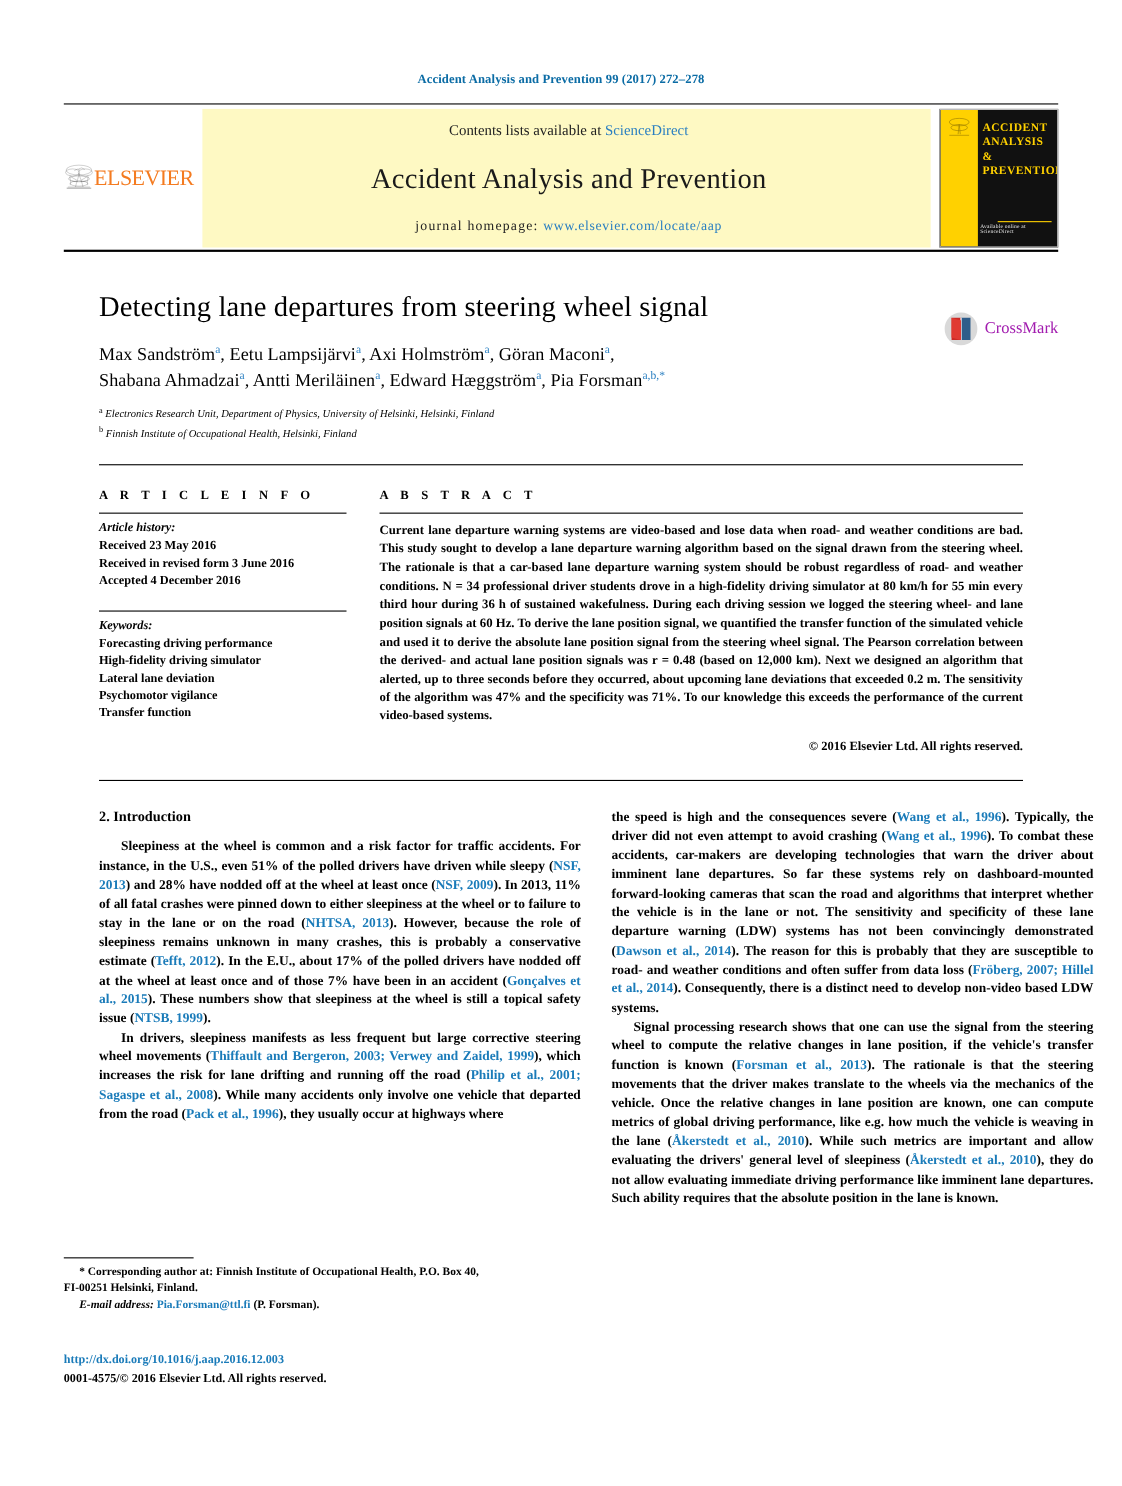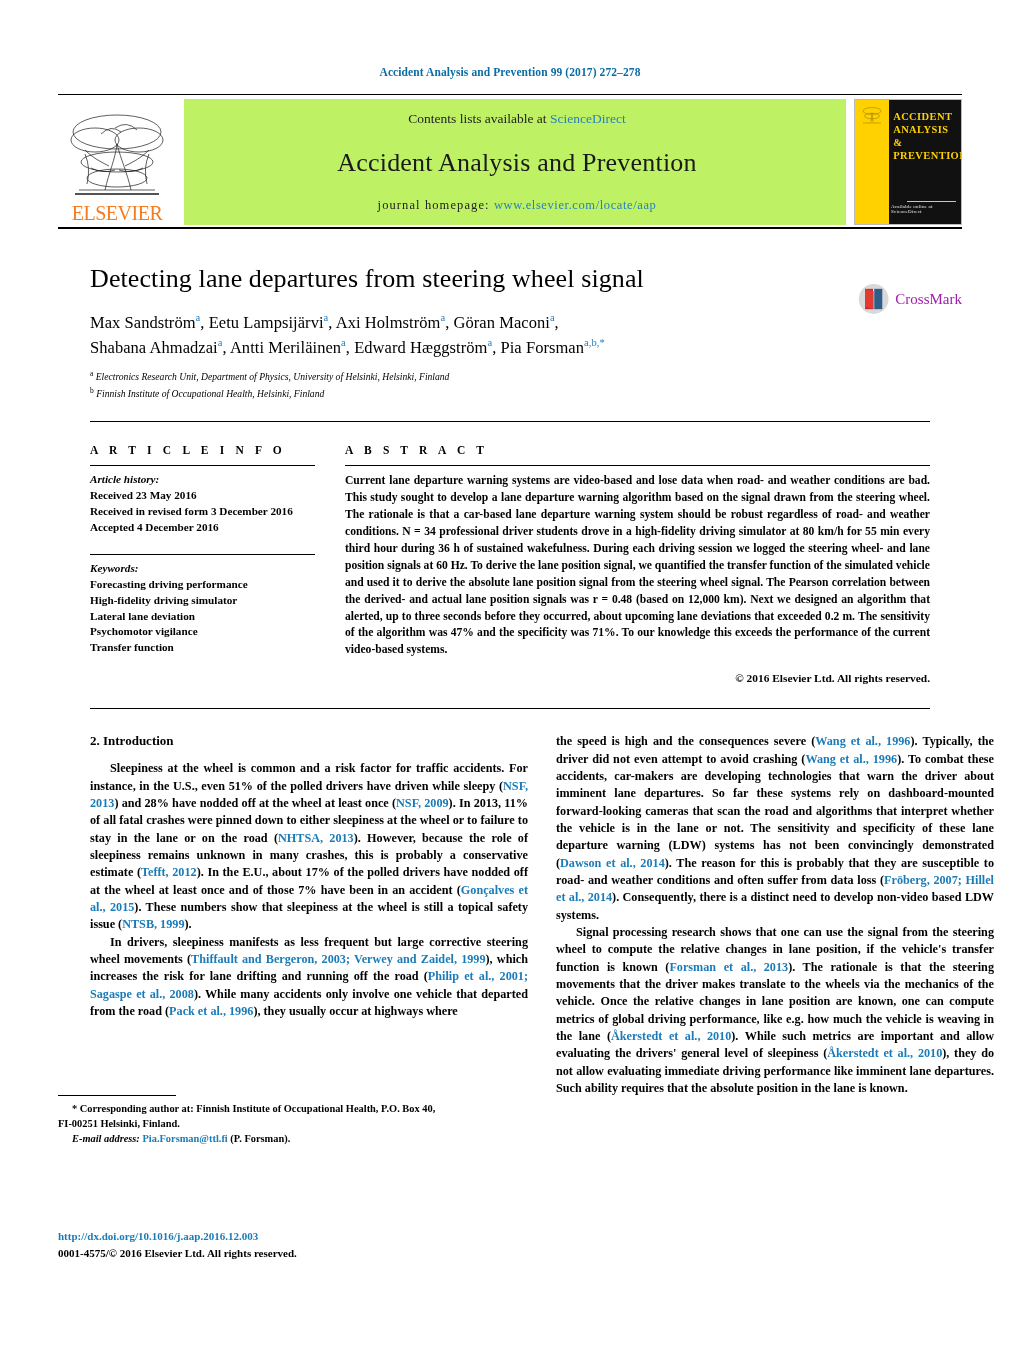--- a/index.html
+++ b/index.html
@@ -31,38 +31,38 @@
   .masthead {
     display: flex;
     align-items: stretch;
     height: 126px;
     margin-top: 4px;
   }
   .elsevier-logo {
     width: 118px;
     flex: 0 0 118px;
     display: flex;
-    flex-direction: column;
+    flex-direction: row;
     align-items: center;
     justify-content: flex-end;
     padding-bottom: 2px;
   }
   .tree-svg { display:block; }
   .elsevier-word {
     font-family: "Liberation Serif", serif;
     font-size: 20px;
     letter-spacing: -0.5px;
     color: #F47B20;
     font-weight: 400;
     line-height: 1;
     margin-top: 1px;
   }
   .masthead-center {
     flex: 1 1 auto;
-    background: #bef264;
+    background: #fef9c3;
     margin-left: 8px;
     margin-right: 8px;
     display: flex;
     flex-direction: column;
     justify-content: space-between;
     align-items: center;
     padding: 12px 0 12px 4px;
   }
   .contents-line { font-size: 13.5px; color:#222; }
   .contents-line .sd { color:#2a7fc1; }
@@ -192,21 +192,21 @@
     font-weight: bold;
     hyphens: auto;
   }
   .para + .para { margin-top: 0; }
   .ref { color: #1a7bb9; }
 
   
   .footnote-wrap {
     position: absolute;
     left: 58px;
-    top: 1095px;
+    top: 1143px;
     width: 438px;
   }
   .footnote-rule { border-top: 1px solid #000; width: 118px; }
   .footnote {
     font-size: 10.4px;
     line-height: 1.45;
     margin-top: 5px;
     font-weight: bold;
   }
   .footnote .email-label { font-style: italic; }
@@ -313,21 +313,21 @@
     <div class="rule-thin-full"></div>
 
     <div class="infoabs">
 
       <div class="info-col">
         <div class="sec-label">A R T I C L E  I N F O</div>
         <div class="rule-med"></div>
         <div class="info-block">
           <div class="it">Article history:</div>
           <div>Received 23 May 2016</div>
-          <div>Received in revised form 3 December 2016</div>
+          <div>Received in revised form 3 June 2016</div>
           <div>Accepted 4 December 2016</div>
         </div>
         <div class="info-gap"></div>
         <div class="rule-med"></div>
         <div class="info-block">
           <div class="it">Keywords:</div>
           <div>Forecasting driving performance</div>
           <div>High-fidelity driving simulator</div>
           <div>Lateral lane deviation</div>
           <div>Psychomotor vigilance</div>

